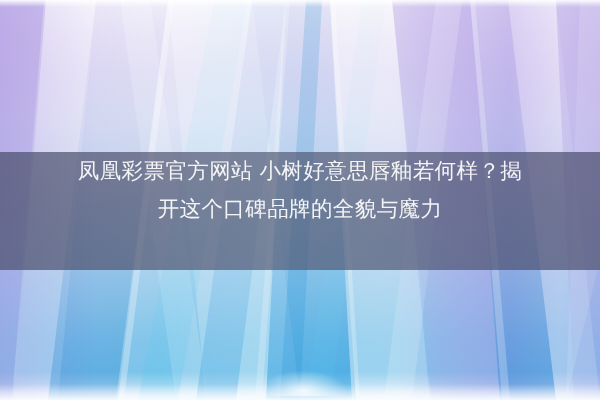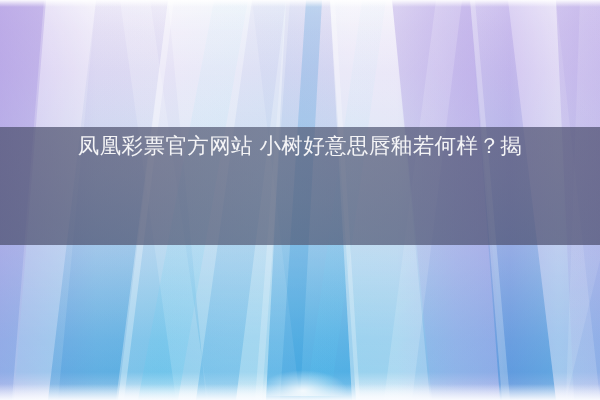--- a/index.html
+++ b/index.html
@@ -84,21 +84,21 @@
     bottom: 4px;
     width: 90px;
     height: 26px;
     background: radial-gradient(ellipse at 50% 80%, rgba(255,255,255,0.85), rgba(255,255,255,0) 70%);
   }
 
   
   .caption-band {
     position: absolute;
     left: 0;
-    top: 127px;
+    top: 152px;
     width: 600px;
     height: 118px;
     background: linear-gradient(
       to right,
       rgba(72,76,106,0.70)  0%,
       rgba(80,84,112,0.70) 25%,
       rgba(84,92,118,0.70) 45%,
       rgba(78,84,114,0.70) 70%,
       rgba(74,76,108,0.70) 100%
     );
@@ -186,15 +186,16 @@
       <polygon points="286,0 290,0 262,400 255,400" fill="#ffffff" opacity="0.22"></polygon>
     </svg>
   </div>
 
   <div class="edge-top"></div>
   <div class="edge-bottom"></div>
   <div class="glow-bottom"></div>
 
   <div class="caption-band">
     <div class="caption-line">凤凰彩票官方网站 小树好意思唇釉若何样？揭</div>
+    <div class="caption-line">开这个口碑品牌的全貌与魔力</div>
   </div>
 
 </div>
 
 </body></html>

